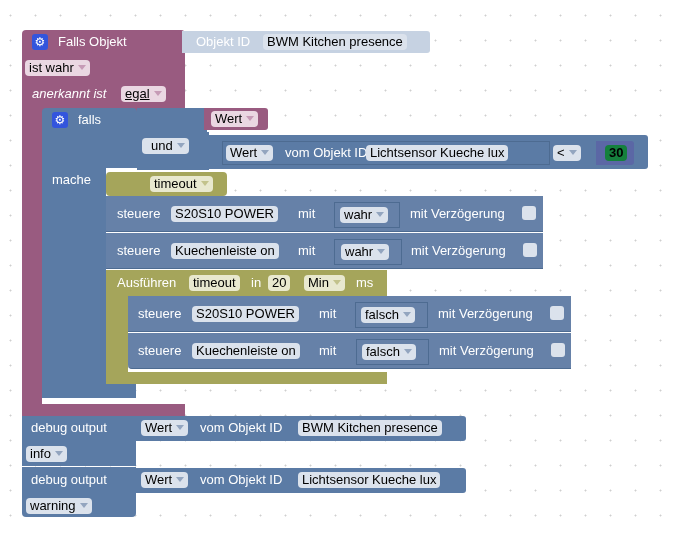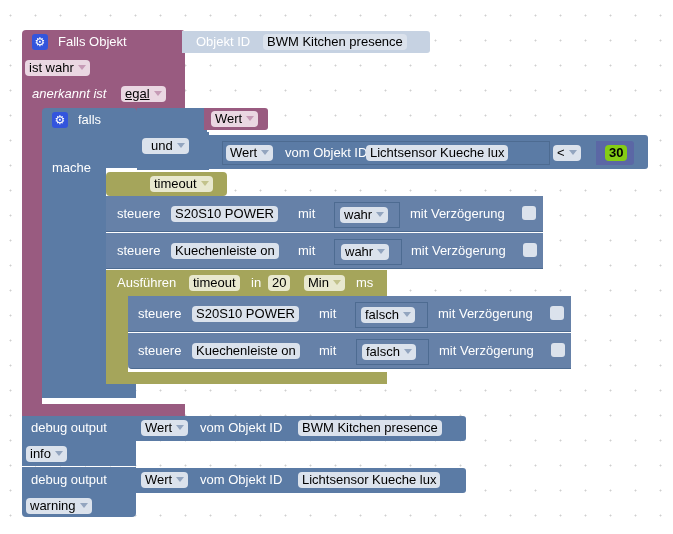--- a/index.html
+++ b/index.html
@@ -19,21 +19,21 @@
     padding:0 4px;line-height:16px;height:16px;}
   .dd.p{background:#ead7e2;}
   .dd.o{background:#e8e8cf;}
   .dd::after{content:"";display:inline-block;margin-left:4px;border-left:4px solid transparent;
     border-right:4px solid transparent;border-top:5px solid #93a5bf;vertical-align:2px;}
   .dd.p::after{border-top-color:#c69bb6;}
   .dd.o::after{border-top-color:#c2c28c;}
   .fld{position:absolute;white-space:nowrap;background:#dbe2ec;color:#000;border-radius:4px;
     padding:0 4px;line-height:16px;height:16px;}
   .fld.o{background:#e8e8cf;}
-  .fld.n{background:#84cc16;font-weight:bold;}
+  .fld.n{background:#15803d;font-weight:bold;}
   .chk{position:absolute;width:14px;height:14px;border-radius:3px;background:#dbe2ec;}
   .gear{position:absolute;width:16px;height:16px;border-radius:3px;background:#3355dd;
     color:#fff;font-size:12px;line-height:16px;text-align:center;}
   .sock{position:absolute;box-sizing:border-box;border:1px solid #4d6b91;}
 </style>
 </head>
 <body>
 
 <div class="grid"></div>
 
@@ -48,21 +48,21 @@
 <span class="dd p" style="left:25px;top:60px;">ist wahr</span>
 <span class="lbl" style="left:32px;top:86px;font-style:italic;">anerkannt ist</span>
 <span class="dd p" style="left:121px;top:86px;text-decoration:underline;">egal</span>
 
 <div class="blk blue" style="left:42px;top:108px;width:95px;height:60px;border-radius:4px 4px 0 0;"></div>
 <div class="blk blue" style="left:137px;top:108px;width:70px;height:24px;"></div>
 <div class="blk blue" style="left:42px;top:168px;width:64px;height:220px;"></div>
 <div class="blk blue" style="left:42px;top:384px;width:94px;height:14px;"></div>
 <div class="gear" style="left:52px;top:112px;">⚙</div>
 <span class="lbl" style="left:78px;top:112px;">falls</span>
-<span class="lbl" style="left:52px;top:160px;text-align:right;">mache</span>
+<span class="lbl" style="left:52px;top:172px;text-align:right;">mache</span>
 <div class="blk purple" style="left:204px;top:108px;width:64px;height:22px;border-radius:0 3px 3px 0;"></div>
 <span class="dd p" style="left:211px;top:111px;">Wert</span>
 <div class="blk blue" style="left:137px;top:132px;width:72px;height:38px;"></div>
 <span class="dd" style="left:142px;top:138px;padding-left:9px;">und</span>
 <div class="blk blue" style="left:205px;top:135px;width:443px;height:34px;border-radius:0 3px 3px 0;"></div>
 <div class="sock" style="left:222px;top:141px;width:328px;height:24px;"></div>
 <span class="dd" style="left:226px;top:145px;">Wert</span>
 <span class="lbl" style="left:285px;top:145px;">vom Objekt ID</span>
 <span class="fld" style="left:366px;top:145px;">Lichtsensor Kueche lux</span>
 <span class="dd" style="left:553px;top:145px;">&lt;</span>

